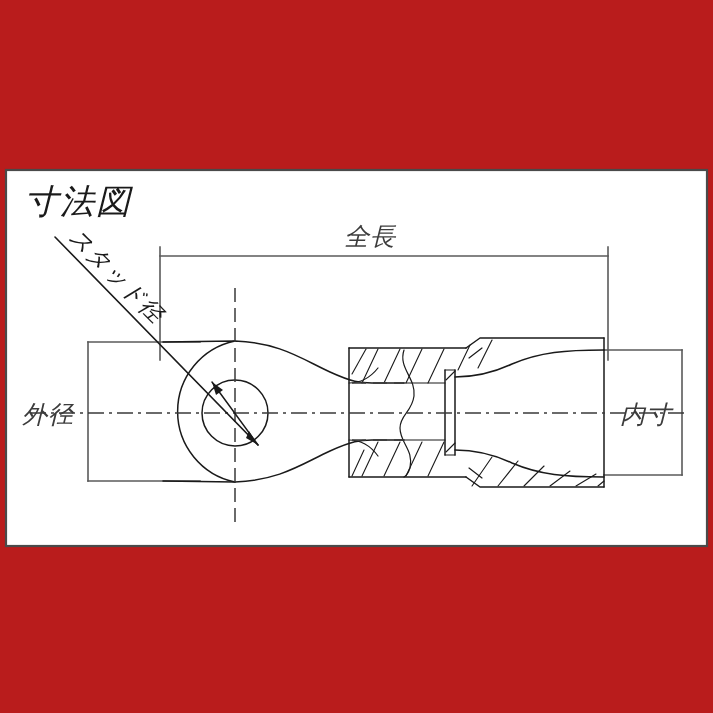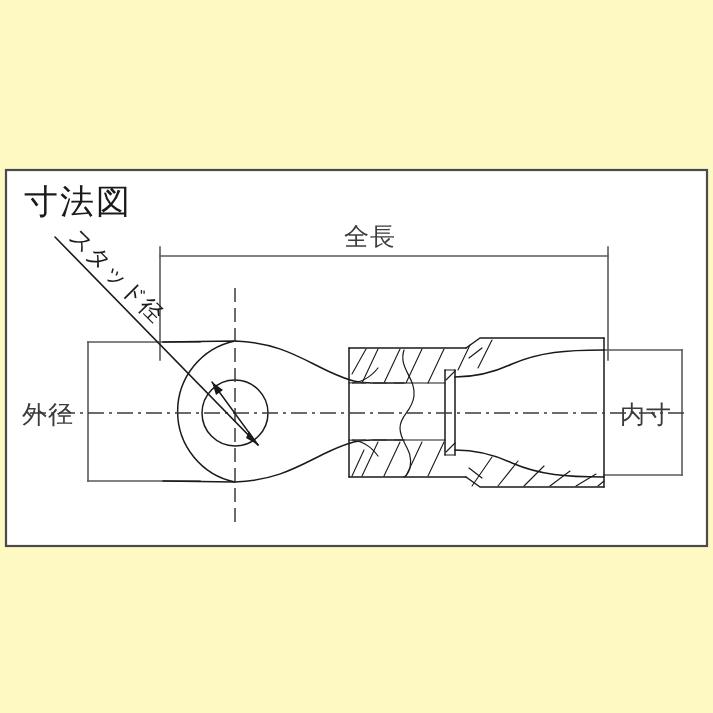--- a/index.html
+++ b/index.html
@@ -10,21 +10,22 @@
   body {
     width: 713px;
     height: 713px;
     font-family: "Liberation Sans", "DejaVu Sans", sans-serif;
     overflow: hidden;
   }
   #stage {
     position: relative;
     width: 713px;
     height: 713px;
-    background: #fef9c3;
+    background: #b91c1c;
+    font-style: italic;
   }
   svg.drawing {
     position: absolute;
     left: 0;
     top: 0;
     width: 713px;
     height: 713px;
     display: block;
   }
   .frame-rect {

